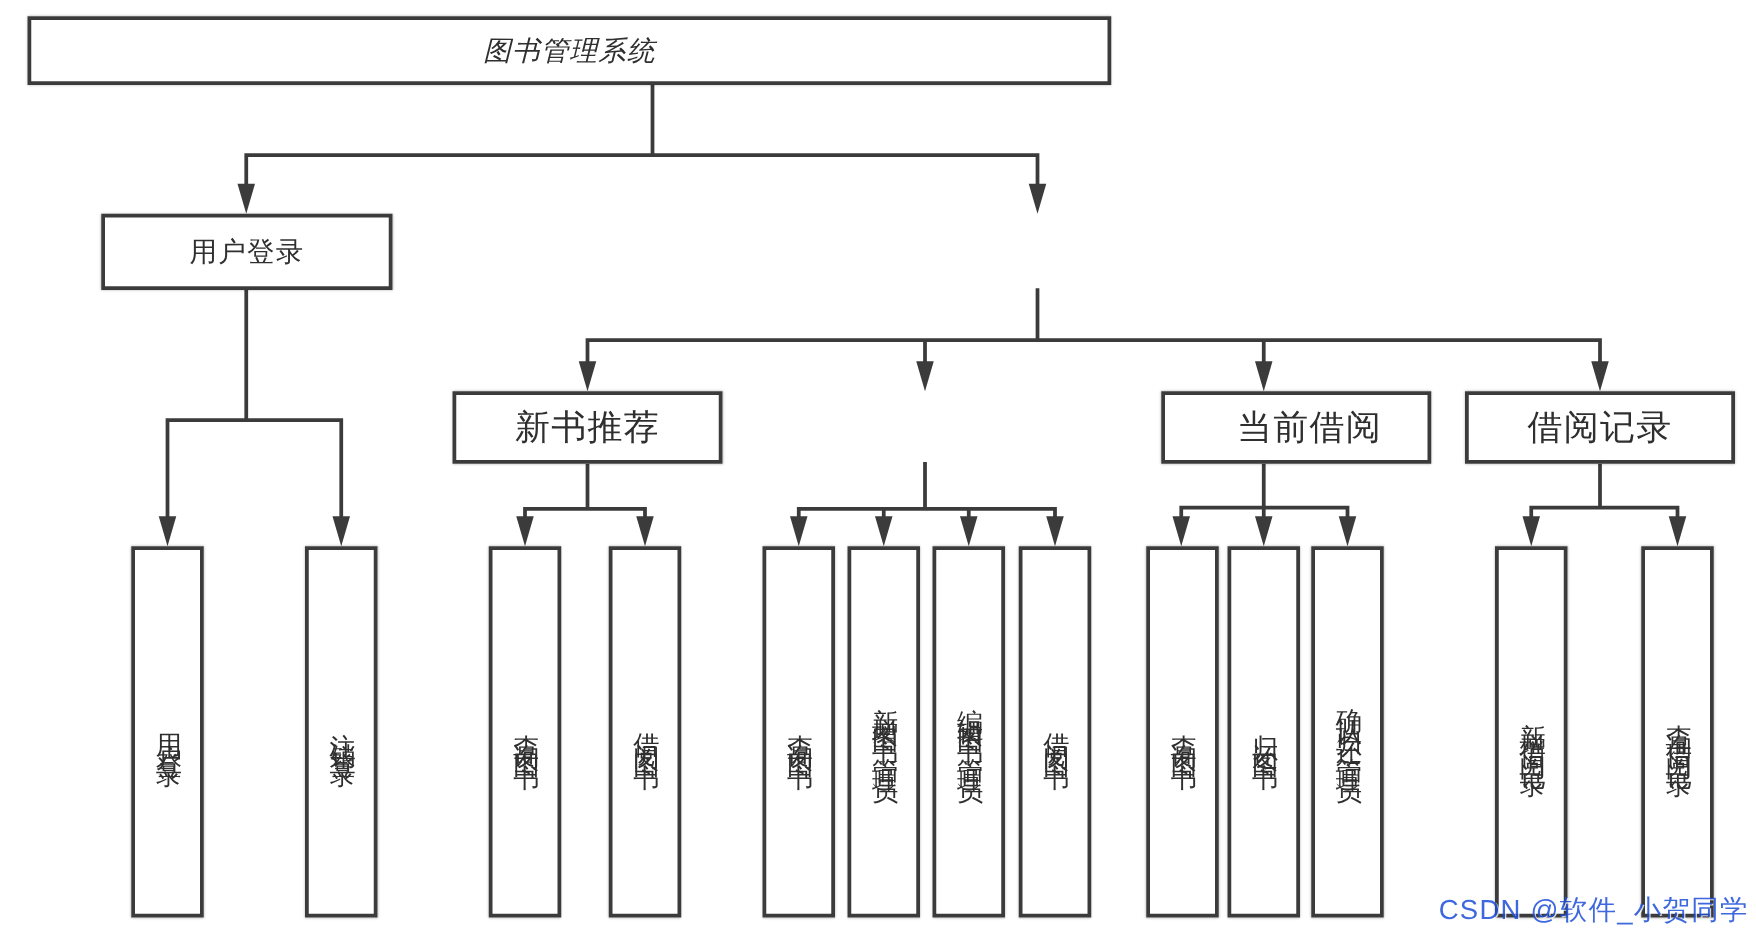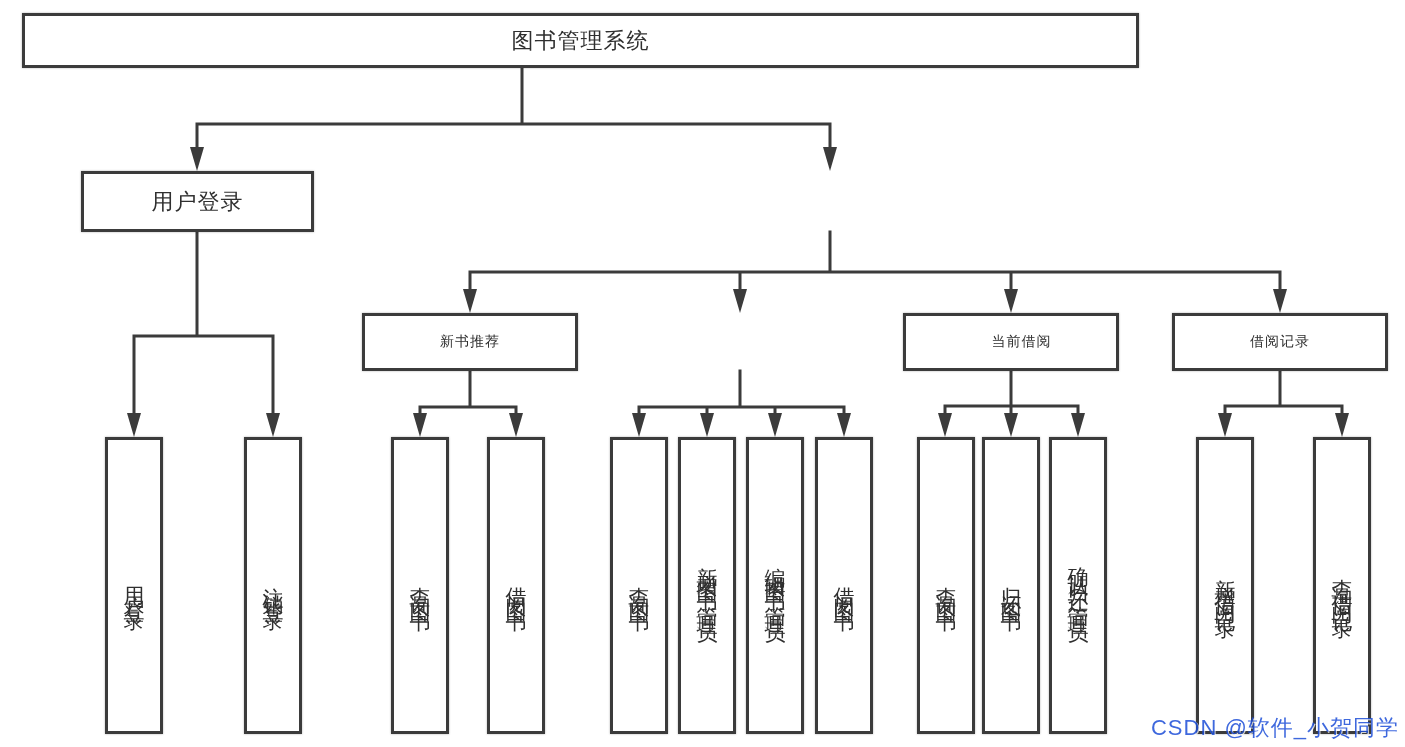--- a/index.html
+++ b/index.html
@@ -19,28 +19,28 @@
     border: 3px solid #3b3b3b;
     background: #ffffff;
     box-shadow: 0 0 2px rgba(0,0,0,0.30);
     display: flex;
     align-items: center;
     justify-content: center;
     font-size: 22px;
     letter-spacing: 1px;
     white-space: nowrap;
   }
-  .lvl1 { left: 22px;  top: 13px;  width: 1117px; height: 55px; }
+  .lvl1 { left: 22px;  top: 13px;  width: 867px; height: 55px; font-style: italic; }
   .lvl2 { top: 171px; height: 61px; width: 233px; }
   .p-user-login  { left: 81px;  }
   .p-book-mgmt   { left: 713px; }
-  .lvl3 { top: 313px; height: 58px; width: 216px; font-size: 14px; }
+  .lvl3 { top: 313px; height: 58px; width: 216px; font-size: 28px; }
   .p-recommend { left: 362px;  }
   .p-borrow    { left: 632px;  }
-  .p-current   { left: 903px; padding-left: 21px;  }
+  .p-current   { left: 929px; padding-left: 21px;  }
   .p-records   { left: 1172px; }
   .col {
     position: absolute;
     top: 437px;
     height: 297px;
     width: 58px;
     box-sizing: border-box;
     border: 3px solid #3b3b3b;
     background: #ffffff;
     box-shadow: 0 0 2px rgba(0,0,0,0.30);

